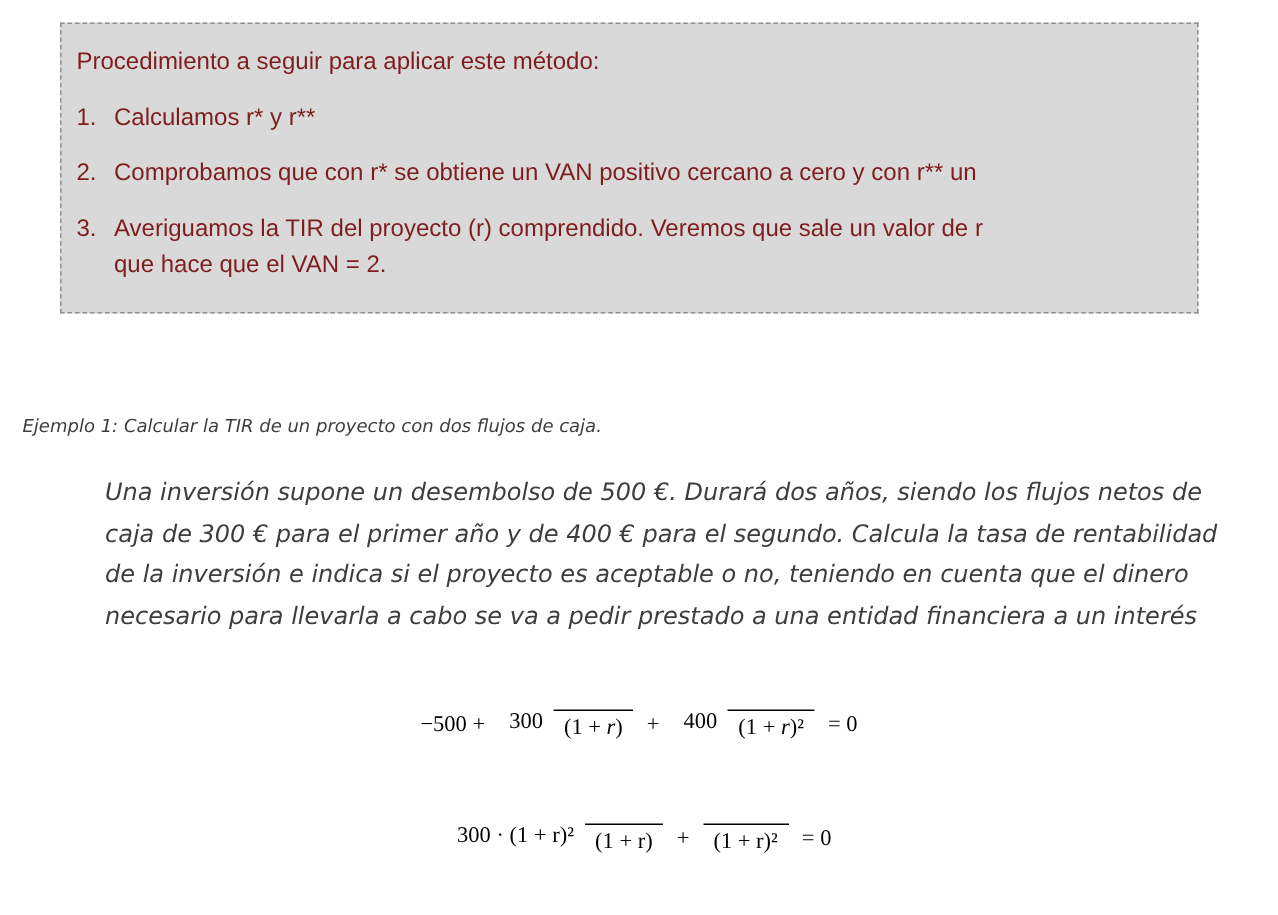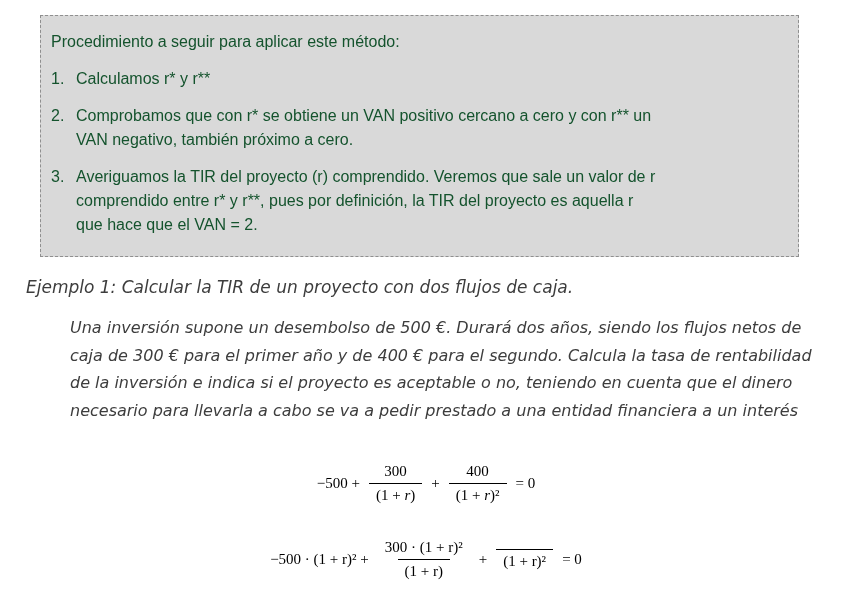--- a/index.html
+++ b/index.html
@@ -13,21 +13,21 @@
 
   
   .procedure-box {
     position: absolute;
     left: 40px; top: 15px;
     width: 759px;
     box-sizing: border-box;
     background: #d9d9d9;
     border: 1px dashed #8f8f8f;
     padding: 14px 12px 6px 10px;
-    color: #14532d;
+    color: #7f1d1d;
     font-size: 16px;
   }
   .box-title {
     line-height: 24px;
     margin-bottom: 13px;
   }
   .box-item {
     display: flex;
     margin-bottom: 13px;
   }
@@ -44,22 +44,22 @@
   }
 
   
   .hand {
     font-family: "DejaVu Sans", sans-serif;
     font-style: italic;
     color: #3d3d3d;
   }
   .example-heading {
     position: absolute;
-    left: 26px; top: 277px;
-    font-size: 17px;
+    left: 15px; top: 277px;
+    font-size: 12px;
     white-space: nowrap;
     text-align: center;
   }
   .example-body {
     position: absolute;
     left: 22px; top: 314px;
     font-size: 16px;
   }
   .example-body .bline {
     display: block;
@@ -78,21 +78,20 @@
     align-items: center;
     gap: 9px;
     font-family: "Liberation Serif", serif;
     font-size: 15px;
     color: #000000;
   }
   .eq1 { top: 451px; height: 64px; }
   .eq2 { top: 526px; height: 66px; }
   .frac {
     display: inline-flex;
-    flex-direction: column;
     align-items: center;
   }
   .frac .num { padding: 0 7px 3px 7px; }
   .frac .den {
     border-top: 1.5px solid #000;
     padding: 3px 7px 0 7px;
     font-family: Liberation Serif, serif;
   }
   .var { font-style: italic; }
 </style>
@@ -108,29 +107,27 @@
       <span class="item-num">1.</span>
       <span class="item-text">
         <span class="line">Calculamos r* y r**</span>
       </span>
     </div>
 
     <div class="box-item">
       <span class="item-num">2.</span>
       <span class="item-text">
         <span class="line">Comprobamos que con r* se obtiene un VAN positivo cercano a cero y con r** un</span>
-        <span class="line">VAN negativo, también próximo a cero.</span>
       </span>
     </div>
 
     <div class="box-item">
       <span class="item-num">3.</span>
       <span class="item-text">
         <span class="line">Averiguamos la TIR del proyecto (r) comprendido. Veremos que sale un valor de r</span>
-        <span class="line">comprendido entre r* y r**, pues por definición, la TIR del proyecto es aquella r</span>
         <span class="line">que hace que el VAN = 2.</span>
       </span>
     </div>
   </div>
 
   <div class="example-heading hand">Ejemplo 1: Calcular la TIR de un proyecto con dos flujos de caja.</div>
 
   <div class="example-body hand">
     <span class="bline">Una inversión supone un desembolso de 500 €. Durará dos años, siendo los flujos netos de</span>
     <span class="bline">caja de 300 € para el primer año y de 400 € para el segundo. Calcula la tasa de rentabilidad</span>
@@ -146,21 +143,20 @@
     </span>
     <span>+</span>
     <span class="frac">
       <span class="num">400</span>
       <span class="den"><span>(1 + </span><span class="var">r</span><span>)²</span></span>
     </span>
     <span>= 0</span>
   </div>
 
   <div class="equation eq2">
-    <span>−500 · (1 + r)² +</span>
     <span class="frac">
       <span class="num">300 · (1 + r)²</span>
       <span class="den">(1 + r)</span>
     </span>
     <span>+</span>
     <span class="frac">
       <span class="den">(1 + r)²</span>
     </span>
     <span>= 0</span>
   </div>

